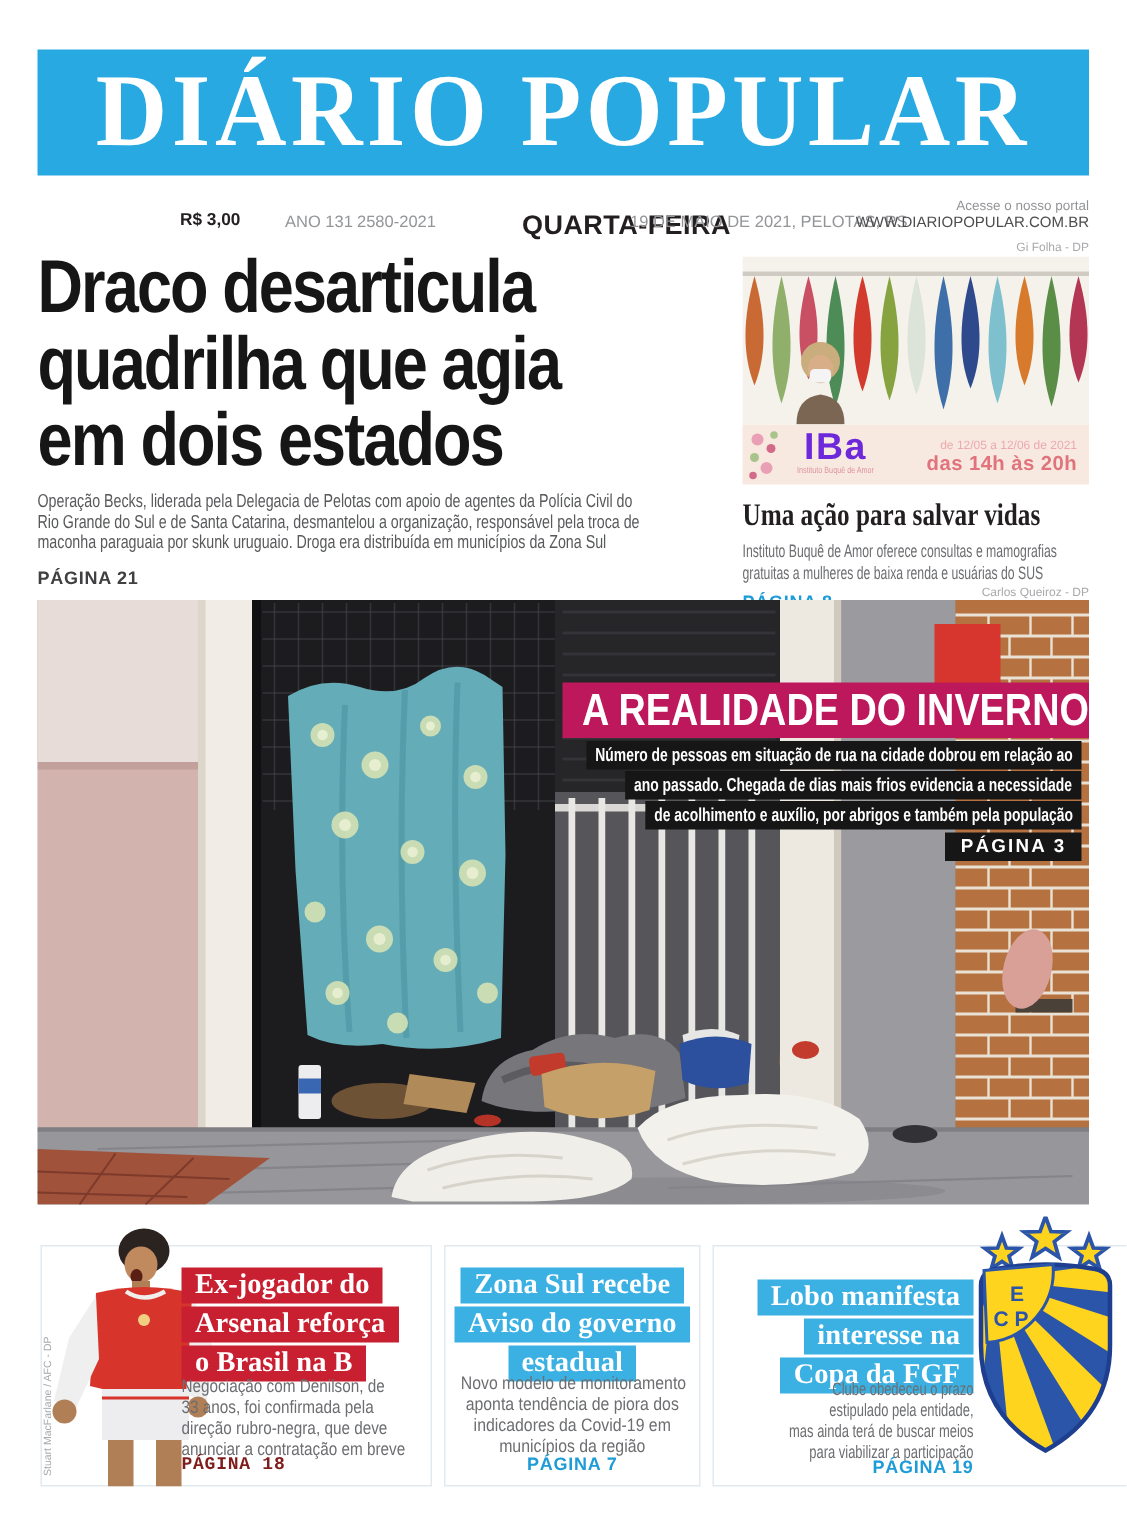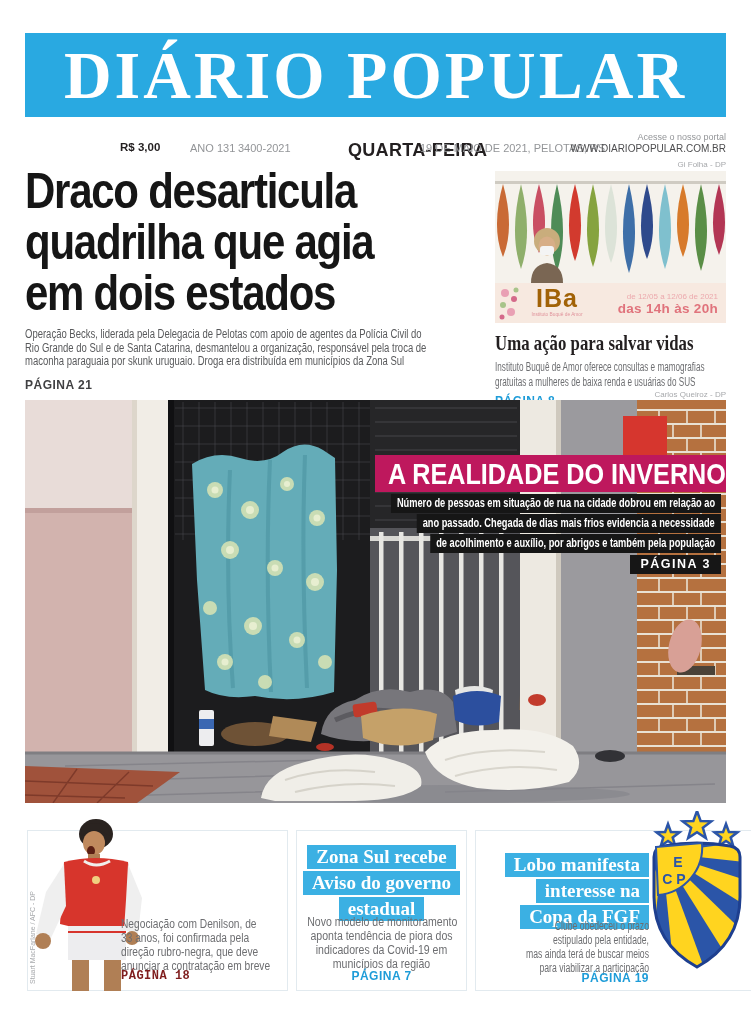--- a/index.html
+++ b/index.html
@@ -35,21 +35,21 @@
   .pg-dark{color:#404042;margin-top:9px;}
   .pg-blue{color:#1E9CD8;}
   .pg-red{color:#7f1d1d;font-family:Liberation Mono, monospace;}
 
   
   .buque{position:absolute;left:495px;top:160px;width:231px;}
   .credit{font-size:8px;color:#A7A9AC;text-align:right;line-height:9px;}
   .buque-photo{display:block;margin-top:2px;}
   .iba-banner{height:40px;background:#F7E9E0;display:flex;align-items:center;position:relative;padding:0 8px 0 6px;box-sizing:border-box;}
   .iba-logo-wrap{margin-left:24px;text-align:center;line-height:10px;}
-  .iba-logo{font-weight:bold;font-size:25px;color:#a16207;letter-spacing:1px;line-height:22px;}
+  .iba-logo{font-weight:bold;font-size:25px;color:#6d28d9;letter-spacing:1px;line-height:22px;}
   .iba-sub{font-size:6px;color:#E0949C;transform:scaleX(.8);transform-origin:50% 50%;white-space:nowrap;}
   .iba-right{margin-left:auto;text-align:right;line-height:12px;}
   .iba-dates{font-size:8px;color:#ECA9AD;white-space:nowrap;}
   .iba-hours{font-size:13.5px;font-weight:bold;color:#E0737C;letter-spacing:.3px;white-space:nowrap;}
   .buque-h{font-family:"Liberation Serif",serif;font-weight:bold;font-size:21px;color:#231F20;margin-top:8px;
            white-space:nowrap;transform:scaleX(.8);transform-origin:0 50%;}
   .buque-deck{margin-top:4px;font-size:12px;line-height:14.5px;color:#6D6E71;}
   .buque-deck div{white-space:nowrap;transform:scaleX(.68);transform-origin:0 50%;}
   .buque .pg-blue{margin-top:5px;}
 
@@ -101,21 +101,21 @@
 
 <div class="page">
 
   <div class="masthead">
     <div class="masthead-title">DIÁRIO POPULAR</div>
   </div>
 
   <div class="info">
     <span class="i-price b">R$ 3,00</span>
     <span class="i-ano">ANO 131</span>
-    <span class="i-years">3400-2021</span>
+    <span class="i-years">2580-2021</span>
     <span class="i-week b">QUARTA-FEIRA</span>
     <span class="i-date">19 DE MAIO DE 2021, PELOTAS, RS</span>
     <span class="i-portal">
       <div class="l1">Acesse o nosso portal</div>
       <div class="l2">WWW.DIARIOPOPULAR.COM.BR</div>
     </span>
   </div>
 
   <div class="lead">
     <div class="lead-h">Draco desarticula</div>
@@ -301,20 +301,25 @@
       <path d="M94 50 L108 84 L104 120 L90 116 L92 86 Z" fill="#EFEFEF"></path>
       <circle cx="9" cy="127" r="8" fill="#B07F55"></circle>
       <circle cx="98" cy="124" r="7" fill="#B07F55"></circle>
       <circle cx="62" cy="66" r="4" fill="#F0D080"></circle>
       <rect x="34" y="112" width="58" height="34" fill="#EDEDEF"></rect>
       <path d="M34 118 H92" stroke="#D7352C" stroke-width="2"></path>
       <rect x="38" y="146" width="17" height="31" fill="#B07F55"></rect>
       <rect x="70" y="146" width="17" height="31" fill="#B07F55"></rect>
     </svg>
     <div class="vcredit">Stuart MacFarlane / AFC - DP</div>
+    <div class="strips">
+      <div class="strip strip-red">Ex-jogador do</div>
+      <div class="strip strip-red">Arsenal reforça</div>
+      <div class="strip strip-red">o Brasil na B</div>
+    </div>
     <div class="b-deck">
       <div>Negociação com Denilson, de</div>
       <div>33 anos, foi confirmada pela</div>
       <div>direção rubro-negra, que deve</div>
       <div>anunciar a contratação em breve</div>
     </div>
     <div class="pagetag pg-red">PÁGINA 18</div>
   </div>
 
   <div class="bbox box2">

